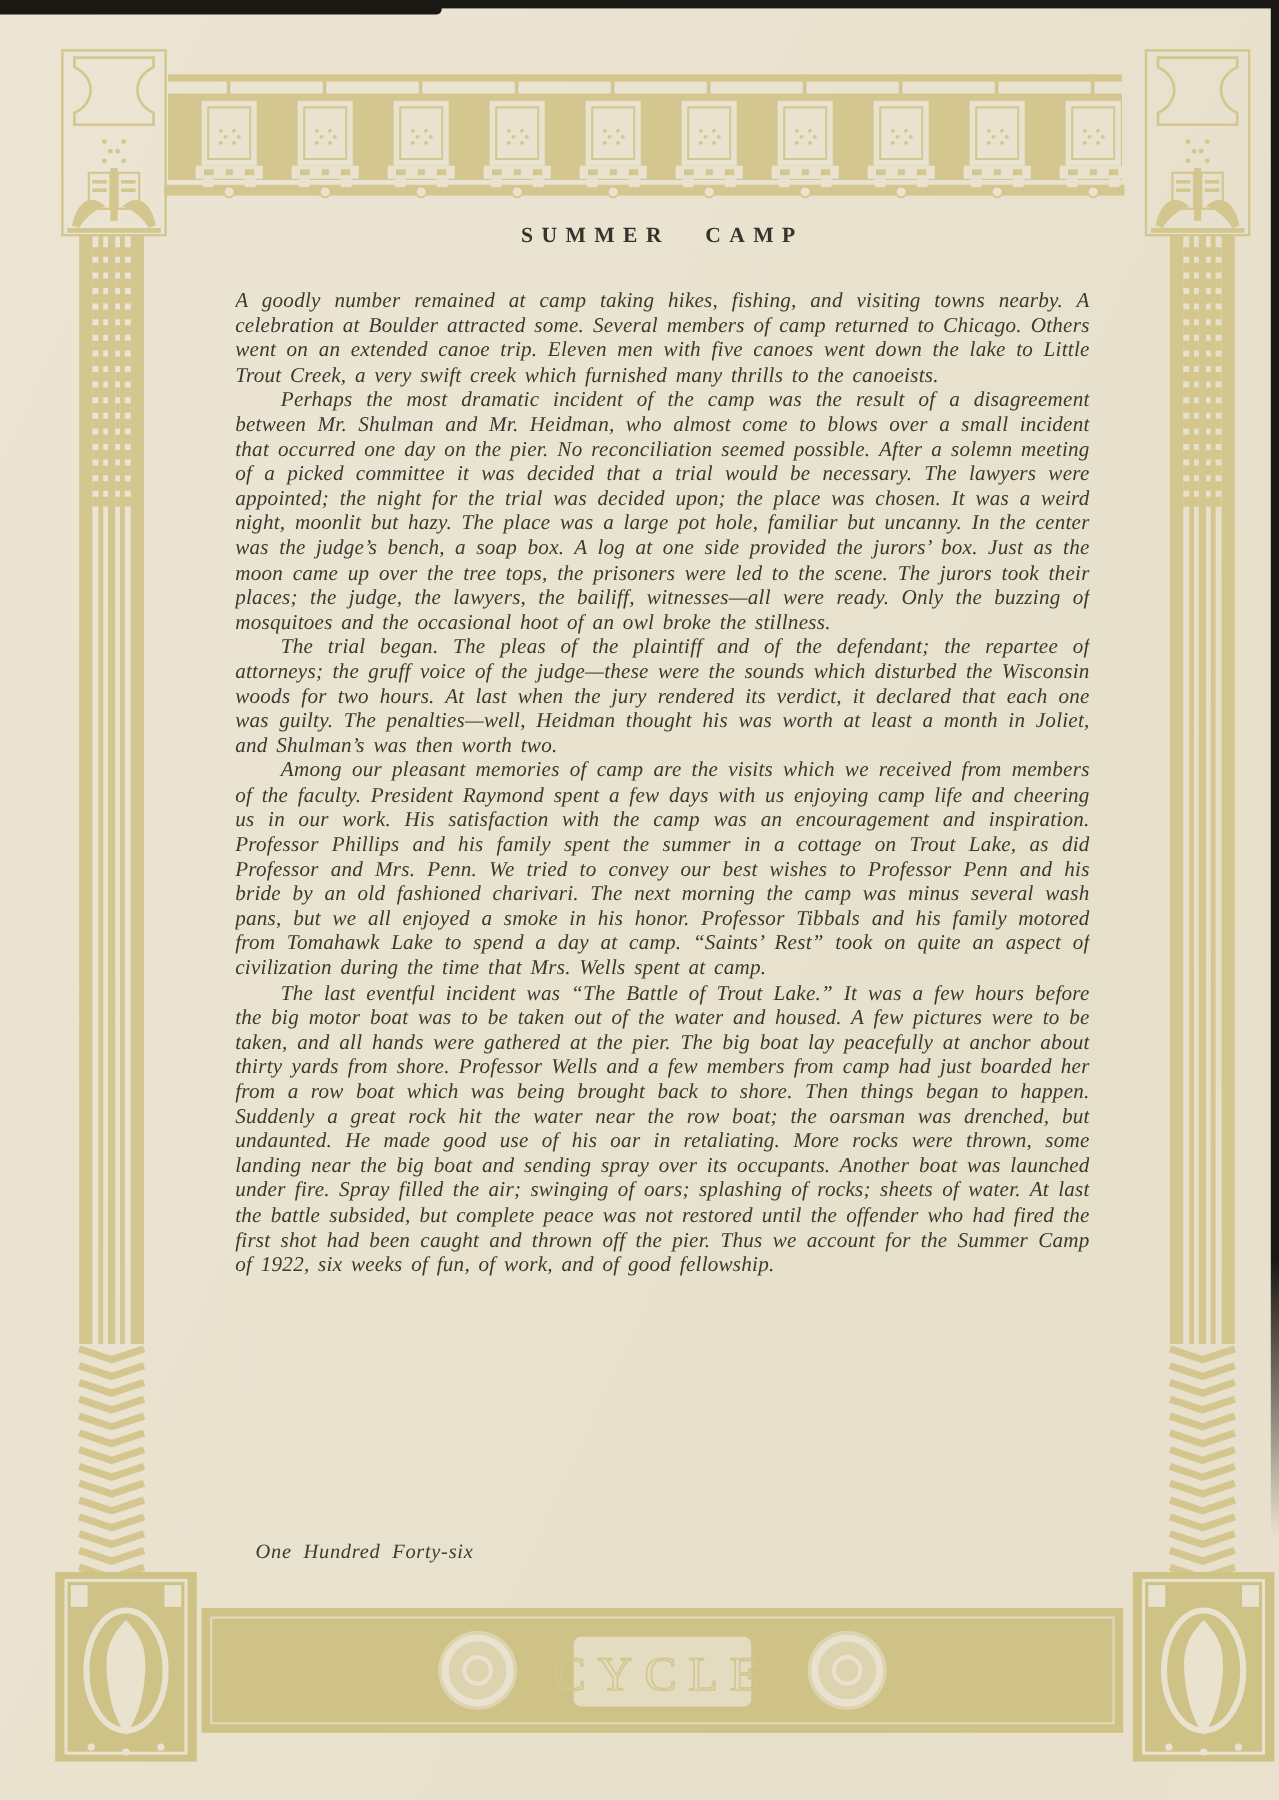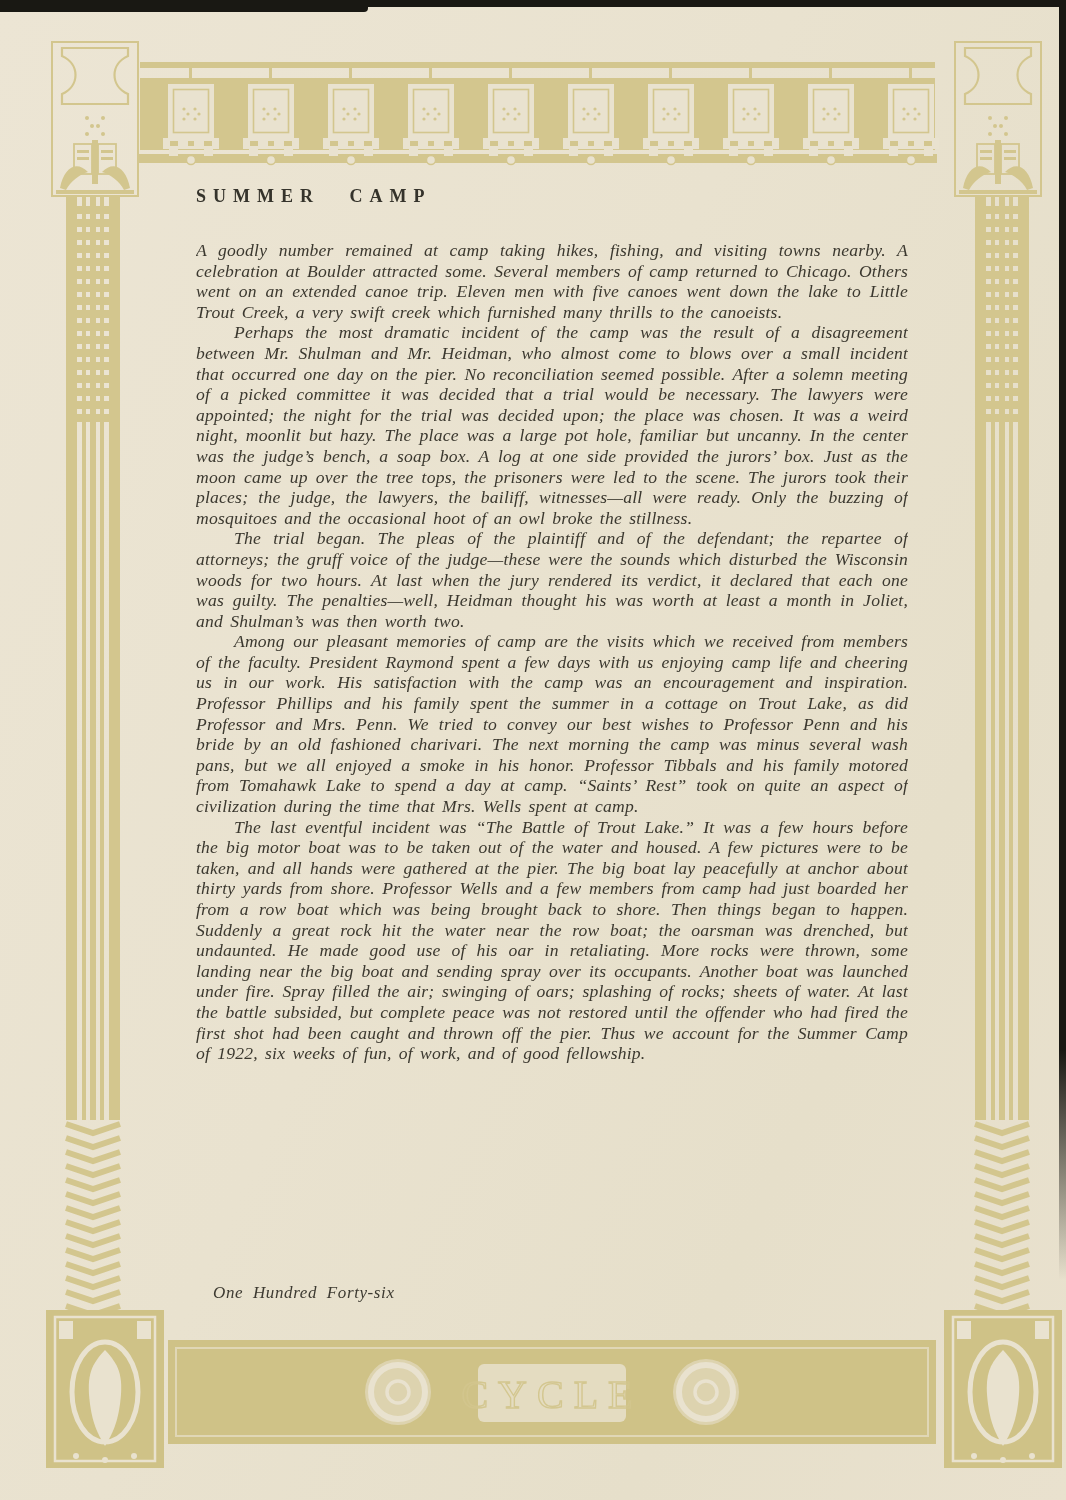--- a/index.html
+++ b/index.html
@@ -32,21 +32,21 @@
   .ts{stroke:var(--ornament-tan);fill:none;}
   .cf{fill:var(--page-bg);}
   .cs{stroke:var(--page-bg);fill:none;}
   .band-word{
     fill:none;stroke:var(--ornament-tan);stroke-width:1.4;opacity:.95;
     font-family:"Liberation Serif",serif;font-size:40px;letter-spacing:10px;
   }
   
   .content{position:absolute;left:196px;top:186px;width:712px;color:var(--ink);}
   .page-title{
-    margin:0 0 33px 0;
+    margin:0 0 33px 0;text-align:center;
     font-size:18px;font-weight:700;letter-spacing:7px;word-spacing:18px;
     color:#35332b;
   }
   .body-text{
     font-size:17.6px;line-height:20.6px;text-align:justify;
     word-spacing:2.6px;letter-spacing:.2px;
     height:1016px;overflow:hidden;font-style:italic;
   }
   .body-text p{margin:0;text-indent:38px;}
   .body-text p.noindent{text-indent:0;}

